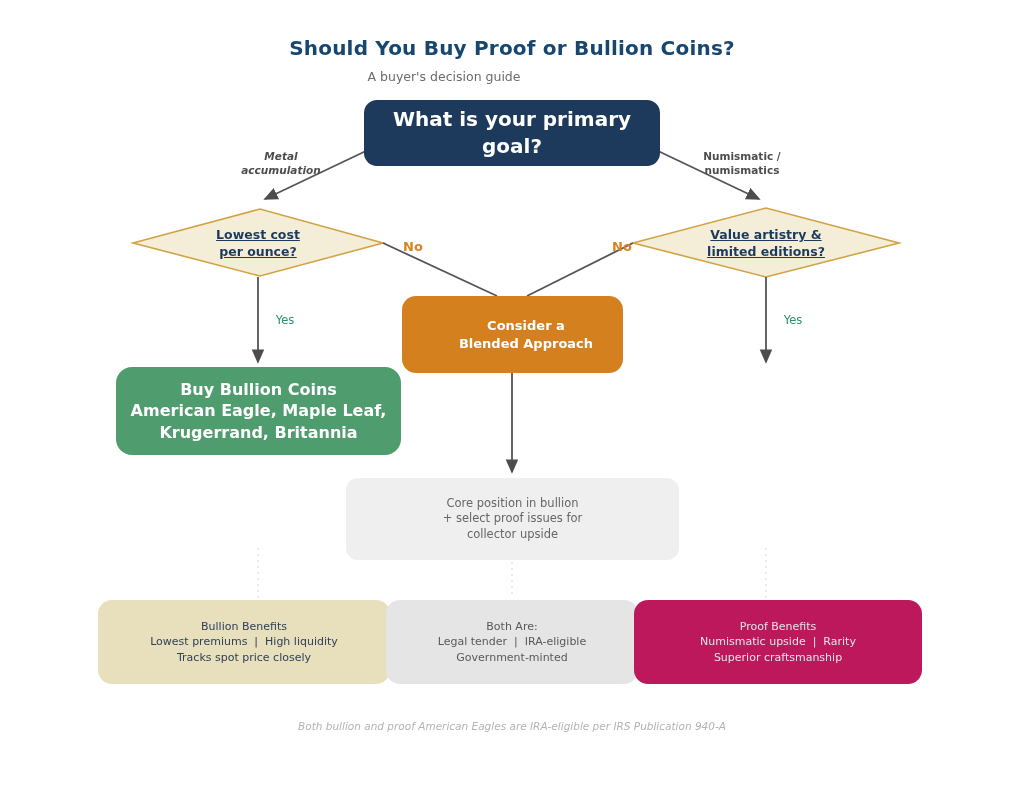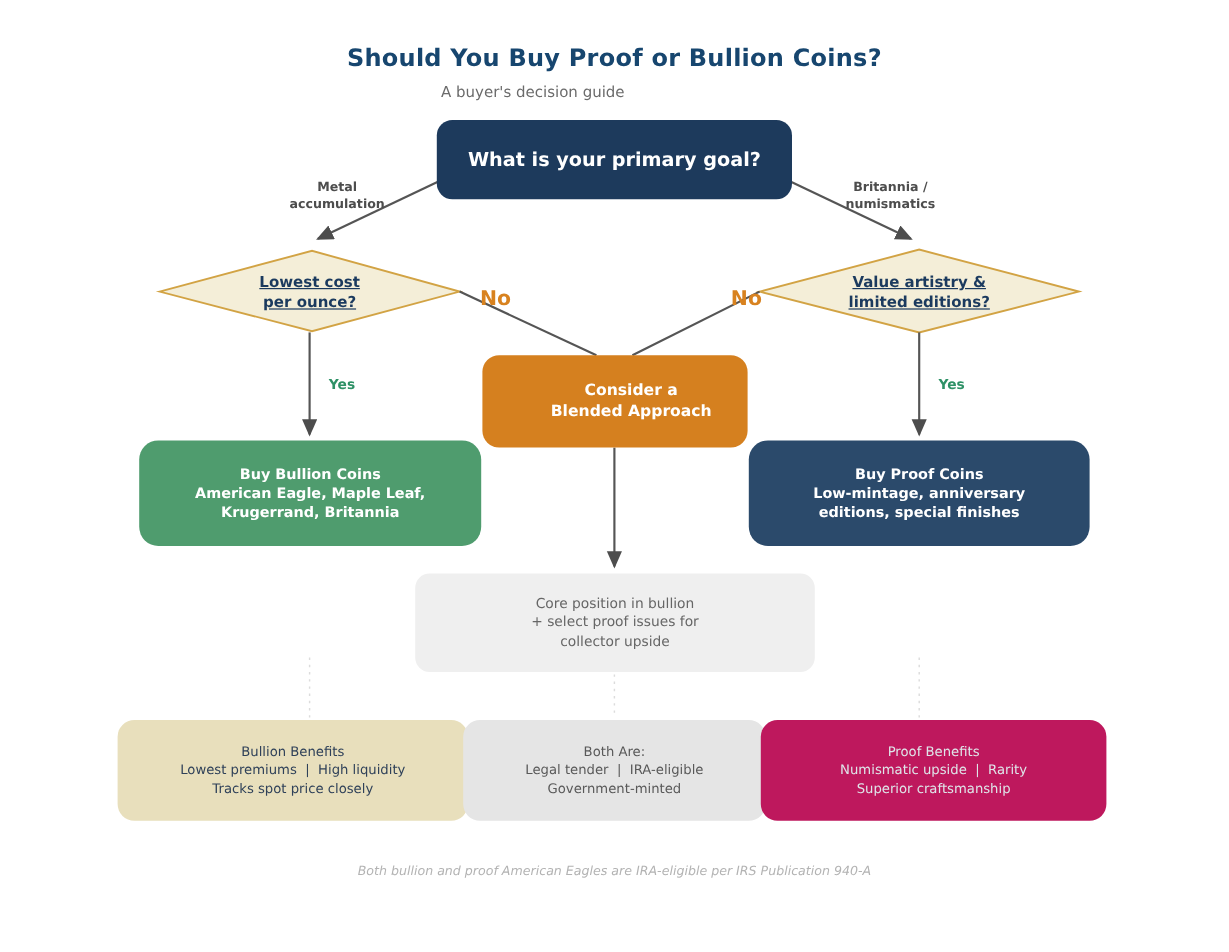--- a/index.html
+++ b/index.html
@@ -17,45 +17,45 @@
   .page-subtitle{
     left:0;top:69px;width:888px;text-align:center;
     font-size:12.5px;color:#6b6b6b;
   }
   .node{
     display:flex;align-items:center;justify-content:center;
     text-align:center;white-space:pre-line;line-height:1.35;
   }
   .root-box{
     left:364px;top:100px;width:296px;height:66px;border-radius:13px;
-    background:#1d3a5c;color:#ffffff;font-size:16px;font-weight:bold;
+    background:#1d3a5c;color:#ffffff;font-size:20px;font-weight:bold;
   }
   .edge-label{
     font-size:10.5px;font-weight:bold;color:#4d4d4d;line-height:1.3;
   }
-  .branch-left{left:221px;top:150px;width:120px;}
+  .branch-left{left:221px;top:150px;width:120px;font-style:italic;}
   .branch-right{left:682px;top:150px;width:120px;}
   .decision-label{
     font-size:12.5px;font-weight:bold;color:#1b3a5e;line-height:1.35;text-decoration:underline;
   }
   .decision-left-label{left:133px;top:227px;width:250px;}
   .decision-right-label{left:641px;top:227px;width:250px;}
-  .no-label{font-size:17px;font-weight:bold;color:#d8821f;width:30px;}
+  .no-label{font-size:13px;font-weight:bold;color:#d8821f;width:30px;}
   .no-left{left:398px;top:239px;}
   .no-right{left:607px;top:239px;}
-  .yes-label{font-size:11.5px;font-weight:bold;color:#2e9166;width:34px;}
+  .yes-label{font-size:11.5px;font-weight:normal;color:#2e9166;width:34px;}
   .yes-left{left:268px;top:313px;}
   .yes-right{left:776px;top:313px;}
   .blended-box{
     left:402px;top:296px;width:221px;height:77px;border-radius:14px;
     background:#d5801f;color:#ffffff;font-size:13px;font-weight:bold;padding-left:27px;
   }
   .bullion-box{
     left:116px;top:367px;width:285px;height:88px;border-radius:16px;
-    background:#4f9c6e;color:#ffffff;font-size:12px;font-weight:bold;
+    background:#4f9c6e;color:#ffffff;font-size:16px;font-weight:bold;
   }
   .proof-box{
     left:624px;top:367px;width:284px;height:88px;border-radius:16px;
     background:#2b4a6b;color:#ffffff;font-size:12px;font-weight:bold;
   }
   .core-box{
     left:346px;top:478px;width:333px;height:82px;border-radius:12px;
     background:#efefef;color:#666666;font-size:11.5px;
   }
   .benefit{height:84px;top:600px;border-radius:14px;font-size:11px;line-height:1.4;}
@@ -99,41 +99,38 @@
     <line x1="766" y1="548" x2="766" y2="598" stroke="#dcdcdc" stroke-width="1.2" stroke-dasharray="2 4"></line>
   </svg>
 
   <div class="abs page-title">Should You Buy Proof or Bullion Coins?</div>
   <div class="abs page-subtitle">A buyer's decision guide</div>
 
   <div class="abs node root-box">What is your primary goal?</div>
 
   <div class="abs edge-label center pre branch-left">Metal
 accumulation</div>
-  <div class="abs edge-label center pre branch-right">Britannia /
+  <div class="abs edge-label center pre branch-right">Numismatic /
 numismatics</div>
 
   <div class="abs decision-label center pre decision-left-label">Lowest cost
 per ounce?</div>
   <div class="abs decision-label center pre decision-right-label">Value artistry &amp;
 limited editions?</div>
 
   <div class="abs no-label center no-left">No</div>
   <div class="abs no-label center no-right">No</div>
   <div class="abs yes-label center yes-left">Yes</div>
   <div class="abs yes-label center yes-right">Yes</div>
 
   <div class="abs node blended-box">Consider a
 Blended Approach</div>
   <div class="abs node bullion-box">Buy Bullion Coins
 American Eagle, Maple Leaf,
 Krugerrand, Britannia</div>
-  <div class="abs node proof-box">Buy Proof Coins
-Low-mintage, anniversary
-editions, special finishes</div>
   <div class="abs node core-box">Core position in bullion
 + select proof issues for
 collector upside</div>
 
   <div class="abs node benefit benefit-bullion">Bullion Benefits
 Lowest premiums &nbsp;|&nbsp; High liquidity
 Tracks spot price closely</div>
   <div class="abs node benefit benefit-both">Both Are:
 Legal tender &nbsp;|&nbsp; IRA-eligible
 Government-minted</div>

